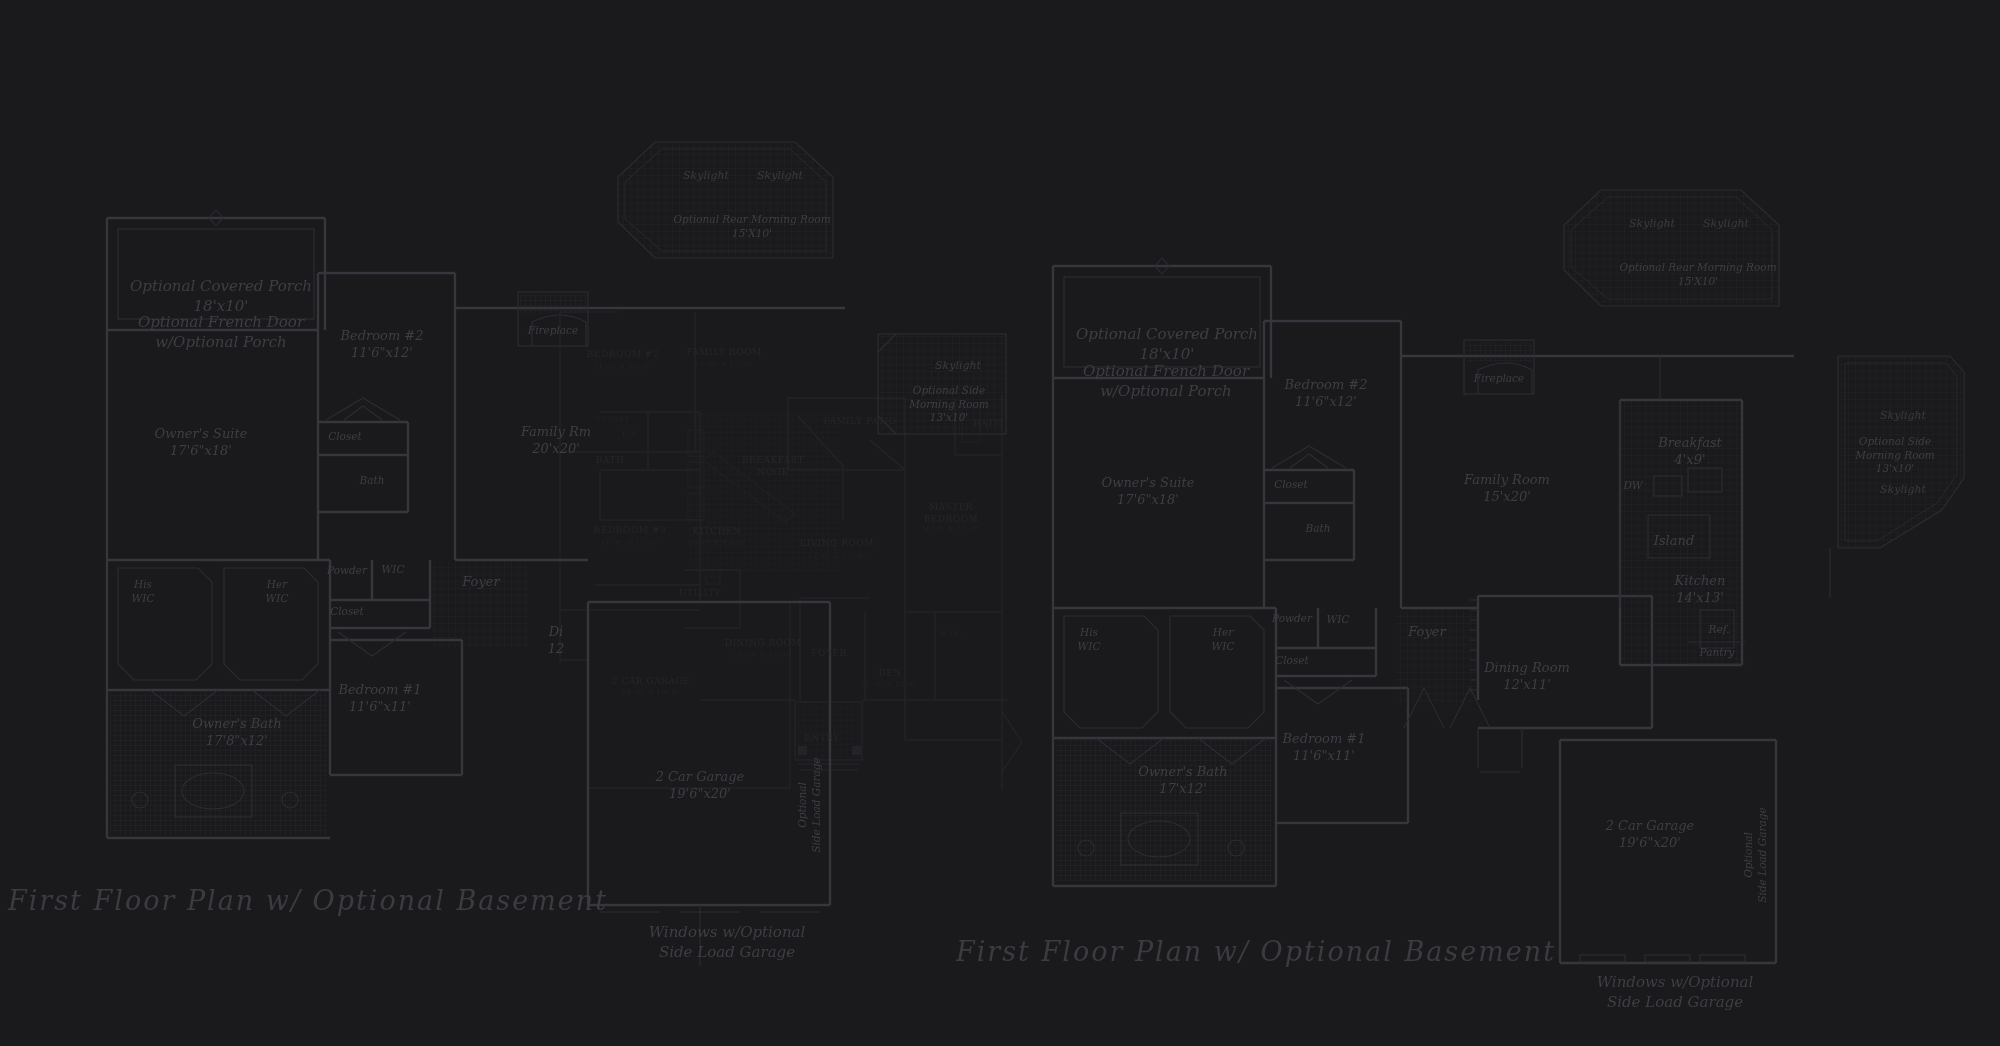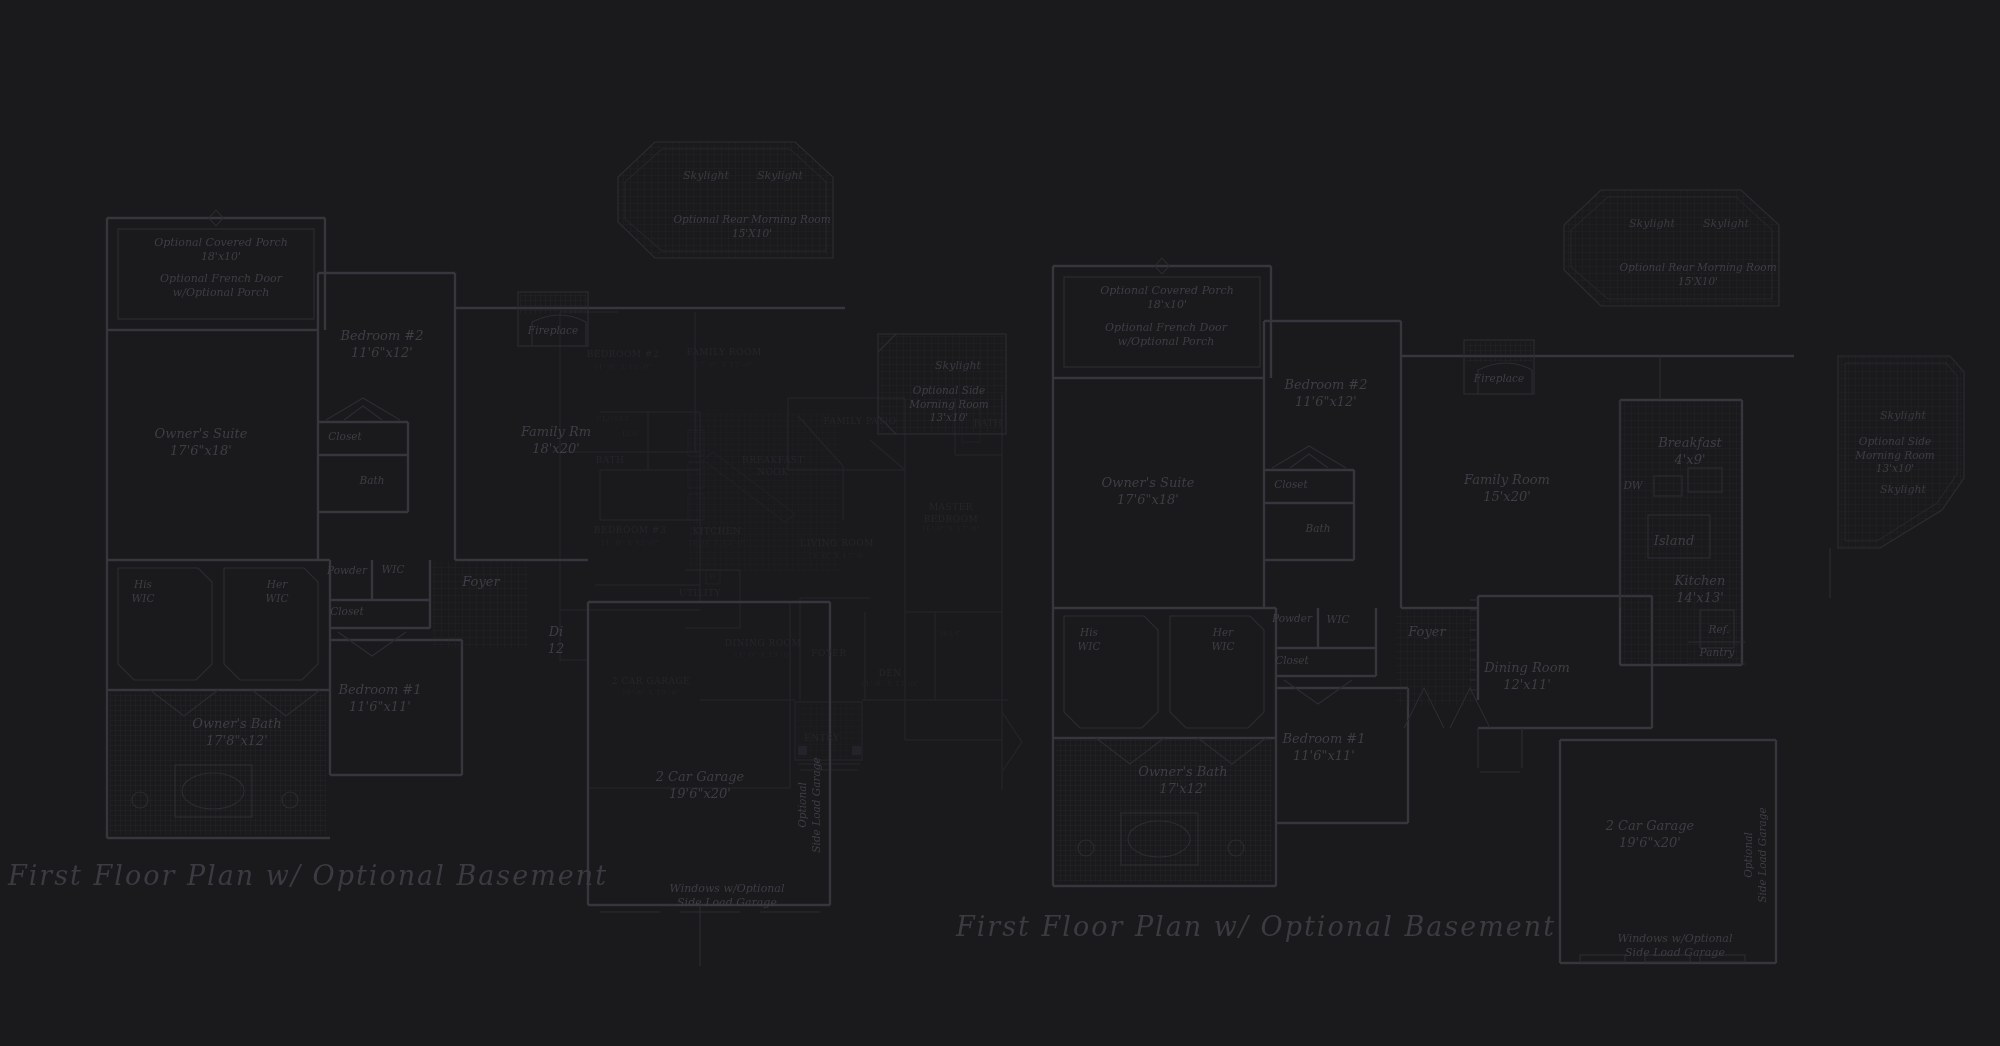--- a/index.html
+++ b/index.html
@@ -3,26 +3,26 @@
 <meta charset="utf-8">
 <style>
   html,body{margin:0;padding:0;background:#1a191b;}
   #canvas{position:relative;width:2000px;height:1046px;background:#1a191b;overflow:hidden;
           font-family:"DejaVu Serif",serif;}
   svg{position:absolute;left:0;top:0;}
   .lbl{position:absolute;transform:translate(-50%,-50%);text-align:center;white-space:pre-line;
        font-style:italic;color:#3e3e46;line-height:1.3;pointer-events:none;}
   .t-md{font-size:13px;}
   .t-sm{font-size:10.5px;}
-  .t-note{font-size:11px;}
+  .t-note{font-size:15px;margin-top:46px;}
   .t-sky{font-size:11px;color:#3a3a42;}
   .dim{font-style:normal;color:#26262c;letter-spacing:0.5px;}
   .d-name{font-size:9px;}
   .d-dims{font-size:7px;color:#232329;}
-  .title{font-size:27px;letter-spacing:2px;color:#3b3b42;white-space:nowrap;}
+  .title{font-size:27px;letter-spacing:2px;color:#3b3b42;white-space:nowrap;margin-top:25px;}
   .vert{transform:translate(-50%,-50%) rotate(-90deg);}
 </style>
 </head>
 <body>
 
 <div id="canvas">
 
 <svg width="2000" height="1046" viewBox="0 0 2000 1046">
   <defs>
     <pattern id="g7" width="7" height="7" patternUnits="userSpaceOnUse">
@@ -157,21 +157,21 @@
 <span class="lbl t-note" style="left:221px;top:286px">Optional French Door
 w/Optional Porch</span>
 <span class="lbl t-md" style="left:382px;top:345px">Bedroom #2
 11'6"x12'</span>
 <span class="lbl t-md" style="left:201px;top:443px">Owner's Suite
 17'6"x18'</span>
 <span class="lbl t-sm" style="left:345px;top:437px">Closet</span>
 <span class="lbl t-sm" style="left:372px;top:481px">Bath</span>
 <span class="lbl t-sm" style="left:553px;top:331px">Fireplace</span>
 <span class="lbl t-md" style="left:556px;top:441px">Family Rm
-18'x20'</span>
+20'x20'</span>
 <span class="lbl t-sm" style="left:143px;top:592px">His
 WIC</span>
 <span class="lbl t-sm" style="left:277px;top:592px">Her
 WIC</span>
 <span class="lbl t-sm" style="left:347px;top:571px">Powder</span>
 <span class="lbl t-sm" style="left:393px;top:570px">WIC</span>
 <span class="lbl t-sm" style="left:347px;top:612px">Closet</span>
 <span class="lbl t-md" style="left:481px;top:582px">Foyer</span>
 <span class="lbl t-md" style="left:556px;top:641px">Di
 12</span>

